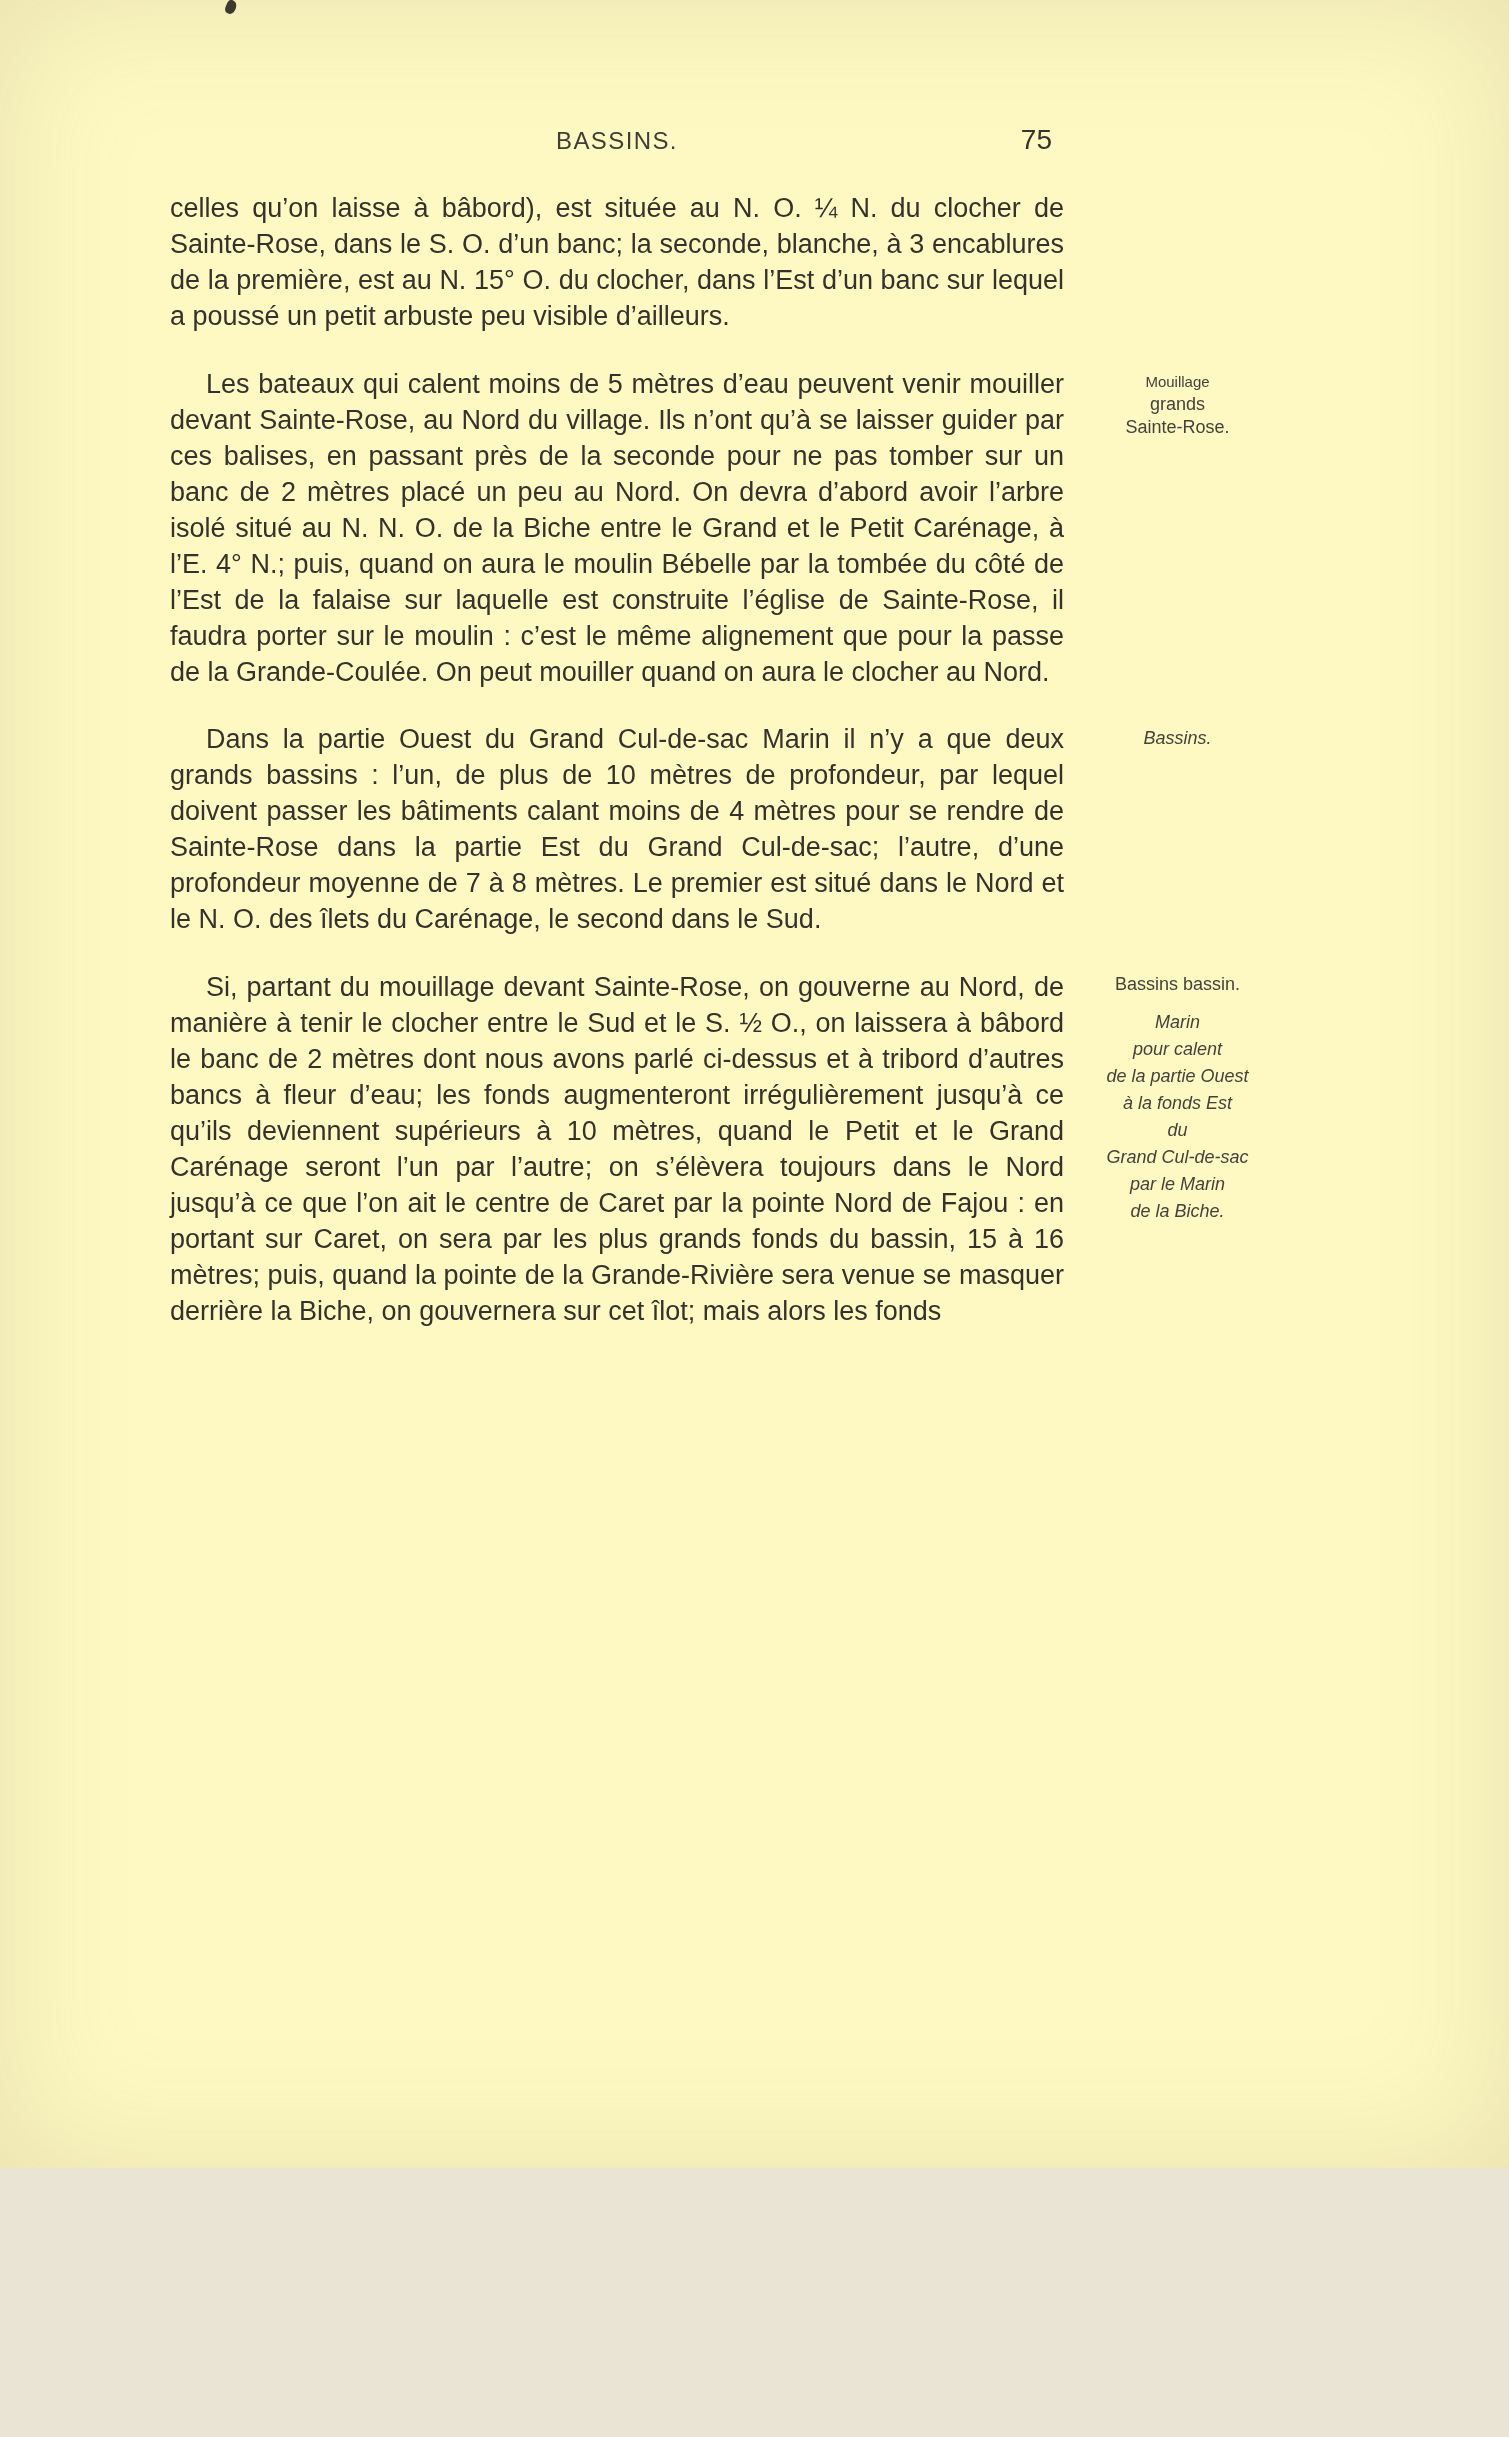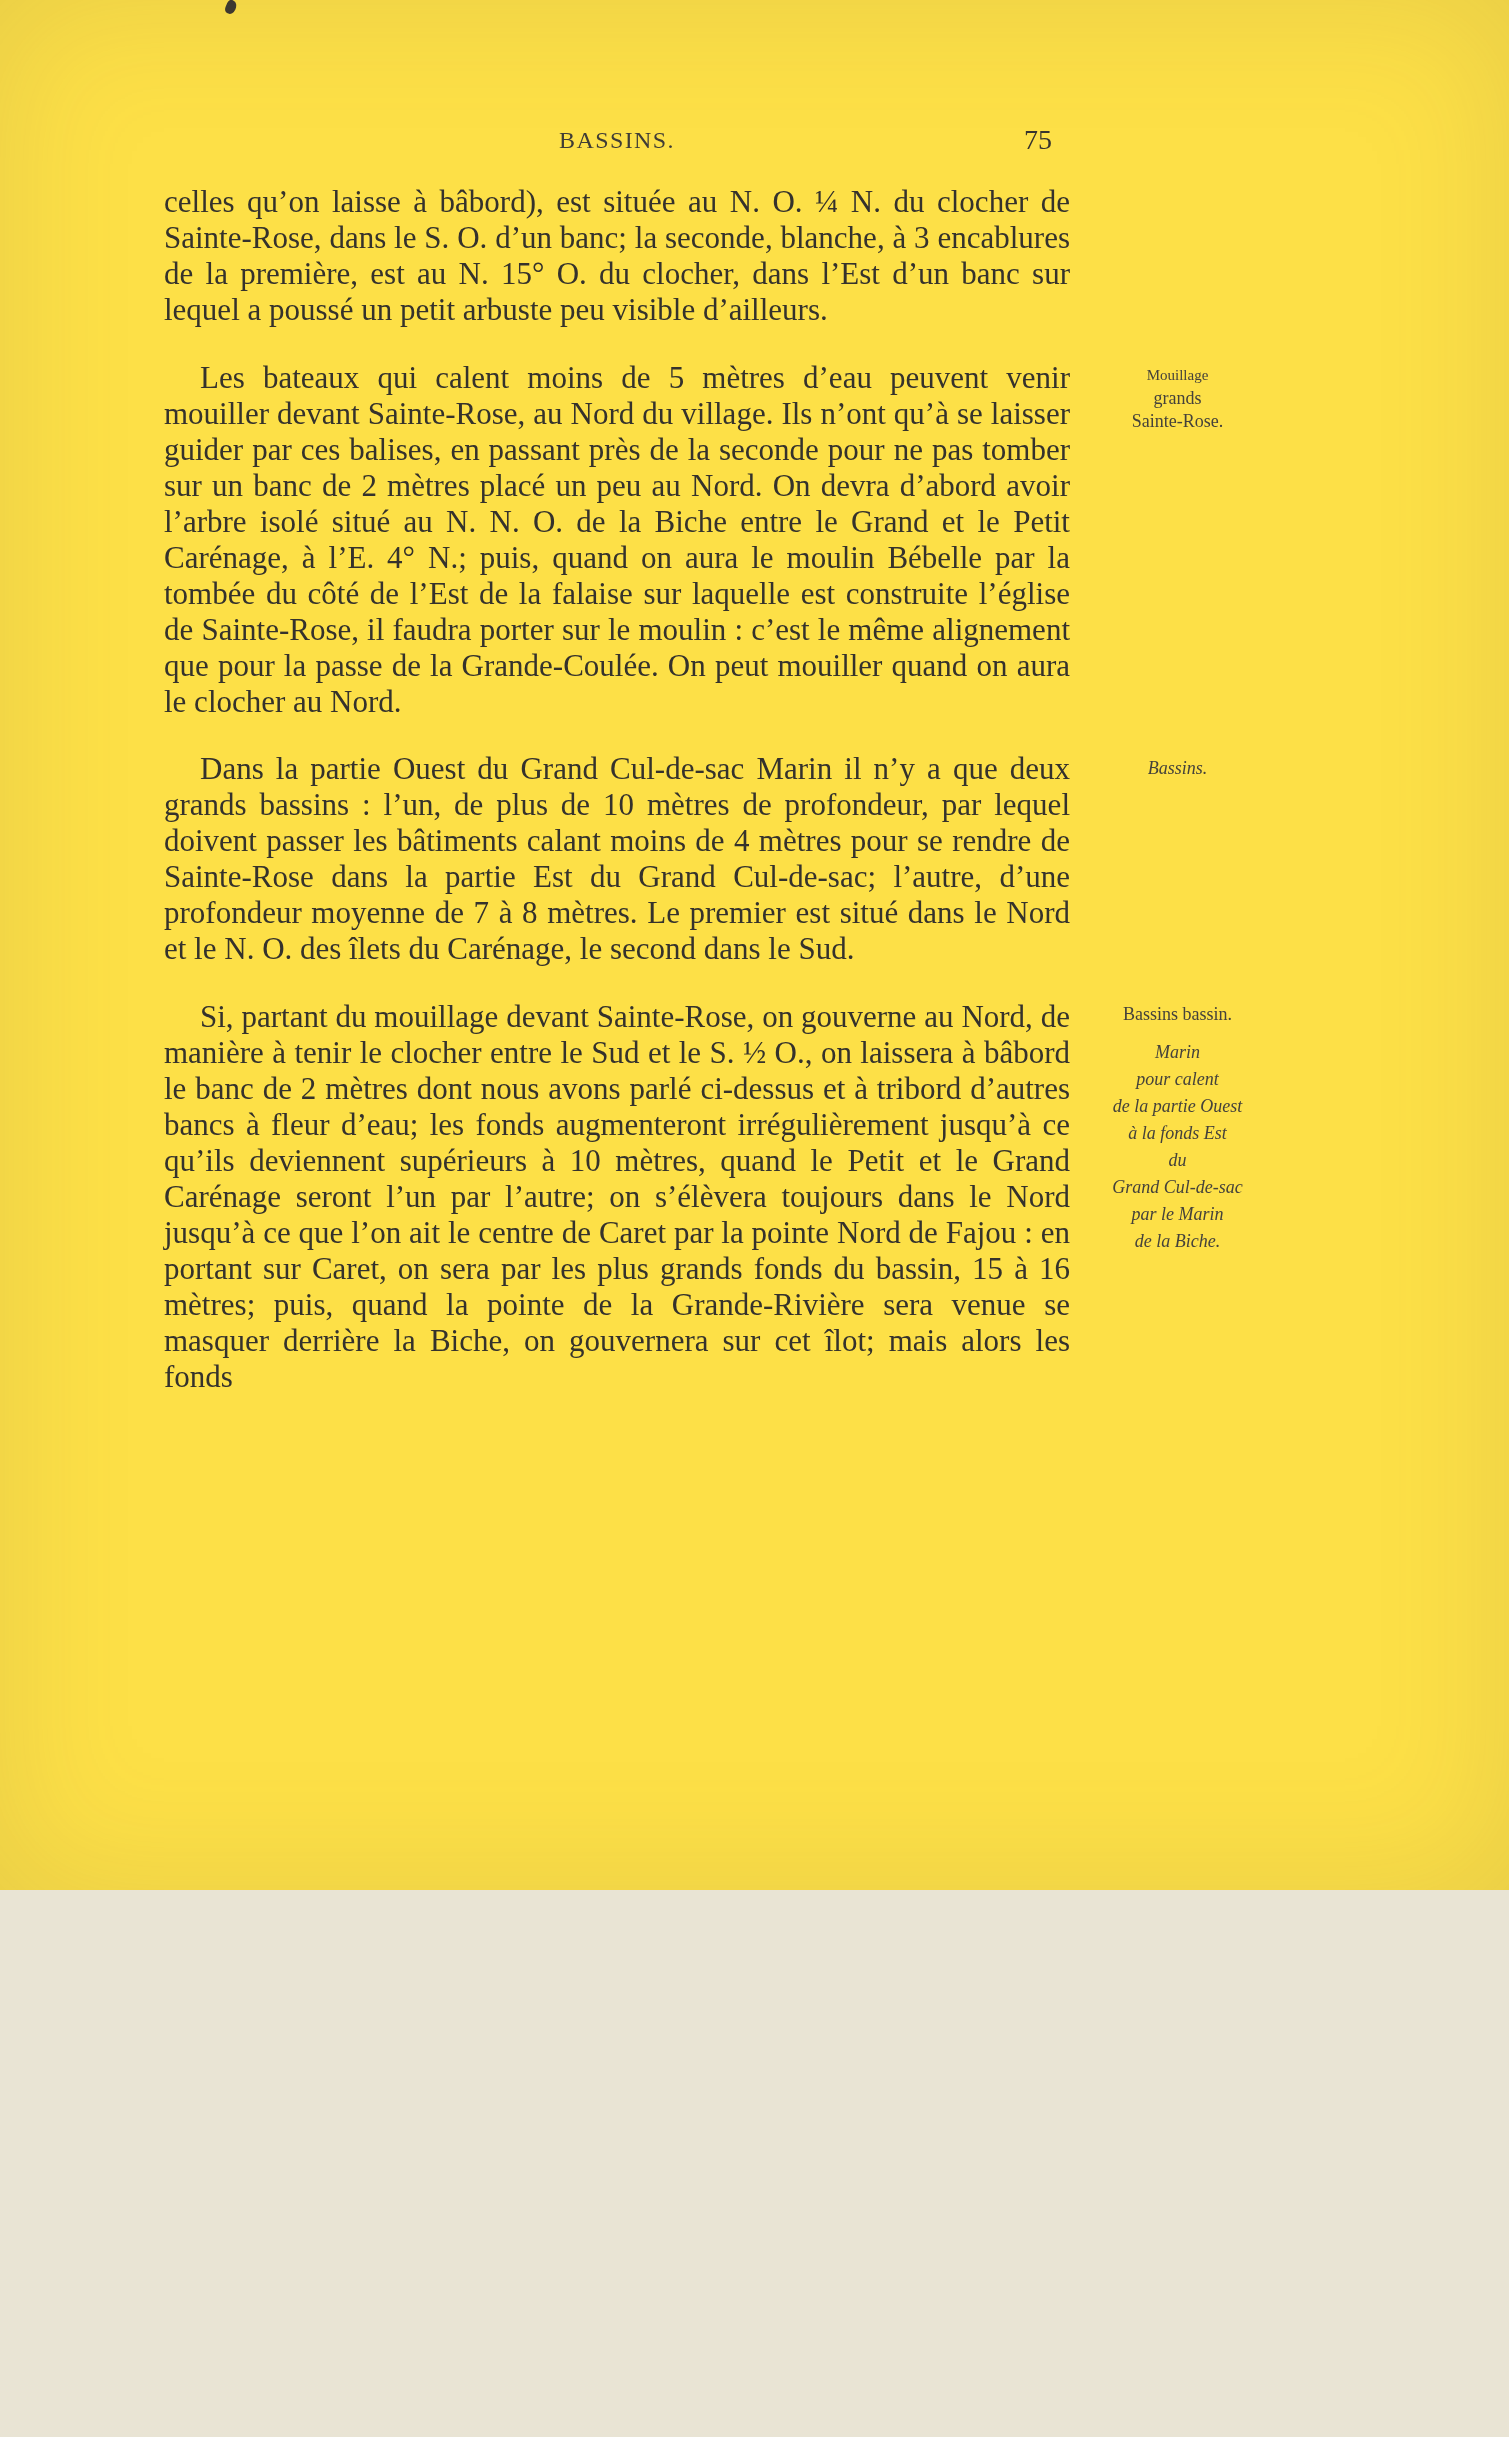--- a/index.html
+++ b/index.html
@@ -1,21 +1,21 @@
 <!DOCTYPE html>
 <html style="font-size:11px"><head>
 <meta charset="utf-8">
 <style>
   html, body { margin: 0; padding: 0; background: #e9e4d4; }
   .page {
     position: relative;
     width: 1509px;
-    height: 1890px;
-    background: #fde047;
-    font-family: Liberation Serif, serif;
+    height: 2168px;
+    background: #fef9c3;
+    font-family: Liberation Sans, sans-serif;
     color: #37342e;
     overflow: hidden;
   }
   .page::after {
     content: '';
     position: absolute;
     inset: 0;
     box-shadow: inset 0 0 137px rgba(120, 100, 70, 0.16);
     pointer-events: none;
   }
@@ -53,22 +53,22 @@
     color: #37342e;
   }
   .text-column {
     position: absolute;
     left: 164px;
     top: 184px;
     width: 906px;
   }
   .para-block { position: relative; margin-bottom: 31.5px; }
   .para {
-    margin: 0;
-    font-size: 31px;
+    margin: 6px;
+    font-size: 27px;
     line-height: 36px;
     text-align: justify;
     text-indent: 36px;
     color: #35322c;
   }
   .para.no-indent { text-indent: 0; }
   .margin-note {
     position: absolute;
     left: 926px;
     width: 175px;

